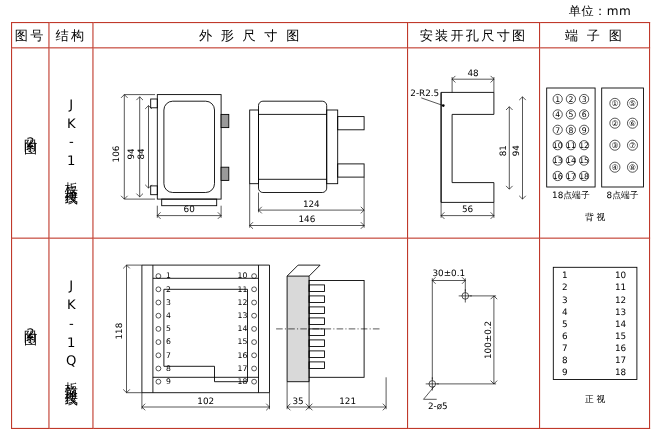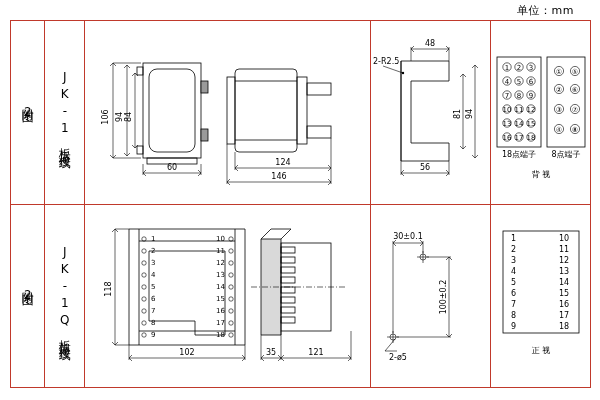--- a/index.html
+++ b/index.html
@@ -68,20 +68,27 @@
 
   <table class="main">
     <colgroup>
       <col class="col1">
         <col class="col2">
         <col class="col3">
         <col class="col4">
         <col class="col5">
     </colgroup>
     <tbody>
+        <tr>
+      <th class="hdr">图号</th>
+      <th class="hdr">结构</th>
+      <th class="hdr">外 形 尺 寸 图</th>
+      <th class="hdr">安装开孔尺寸图</th>
+      <th class="hdr">端 子 图</th>
+    </tr>
 
     <tr style="height:172px;">
       <td>
         <span class="vtext">附图2</span>
       </td>
       <td>
         <span class="vtext">JK-1板后接线</span>
       </td>
 
       <td>

